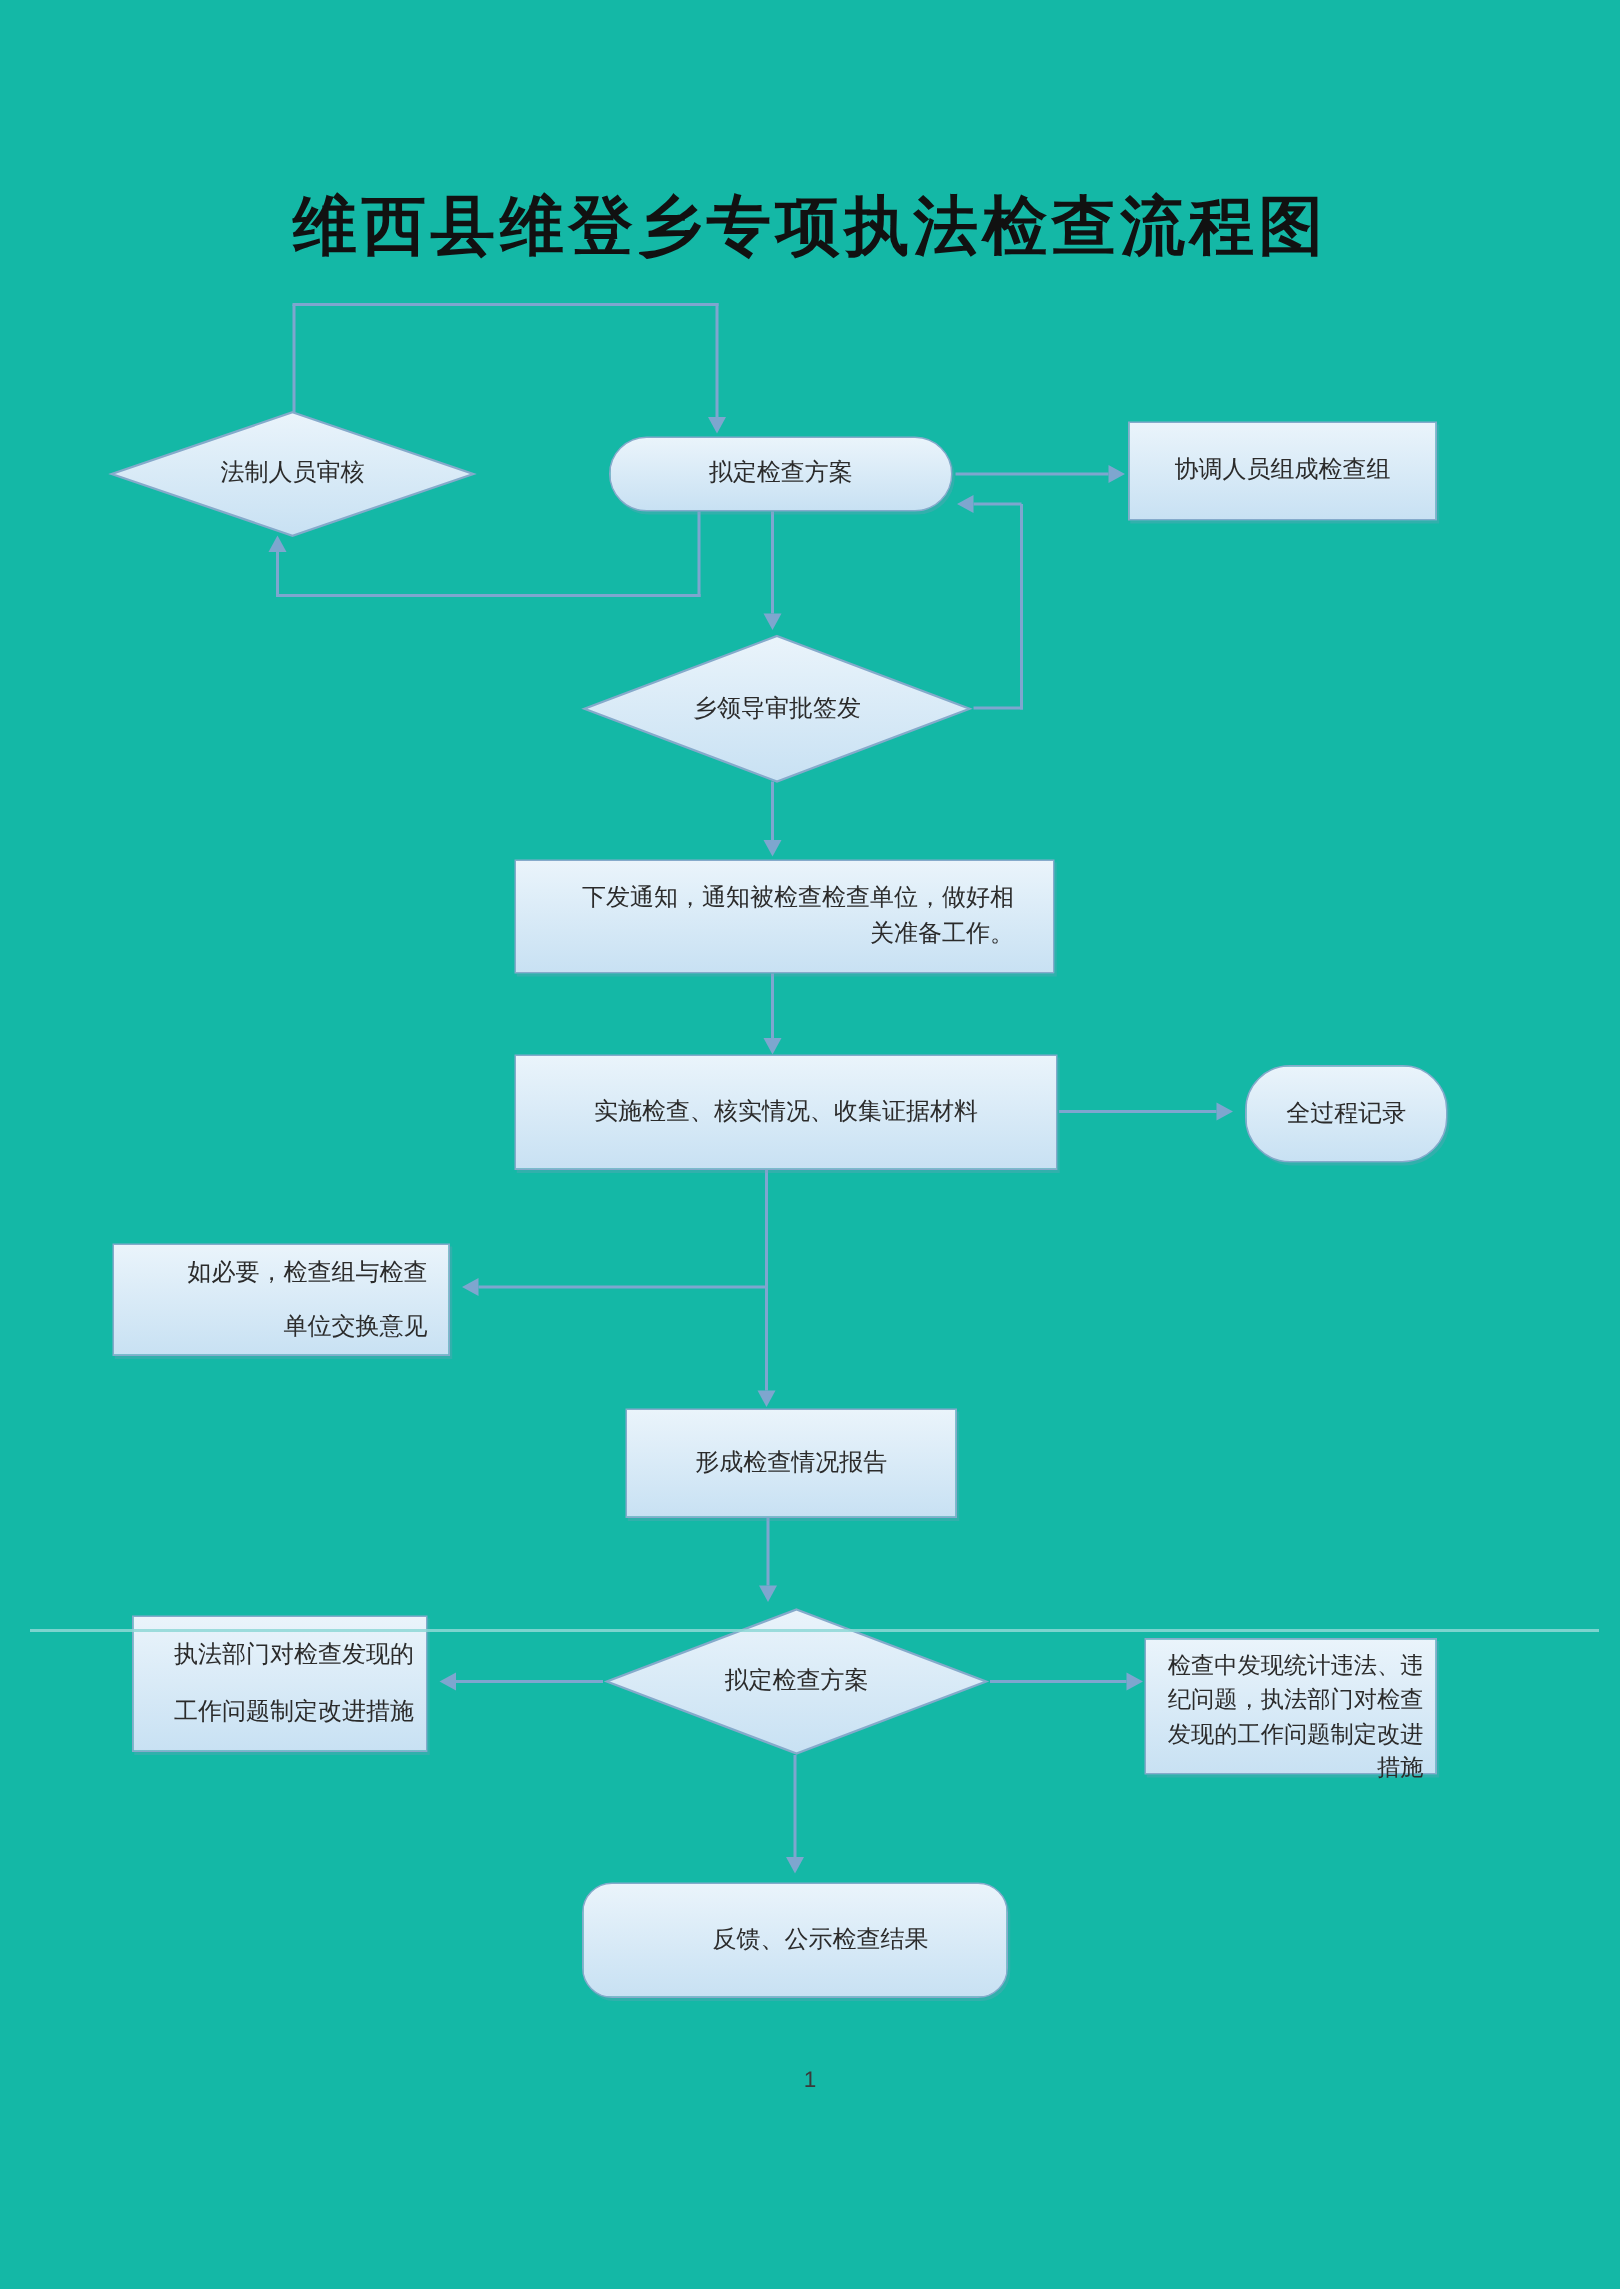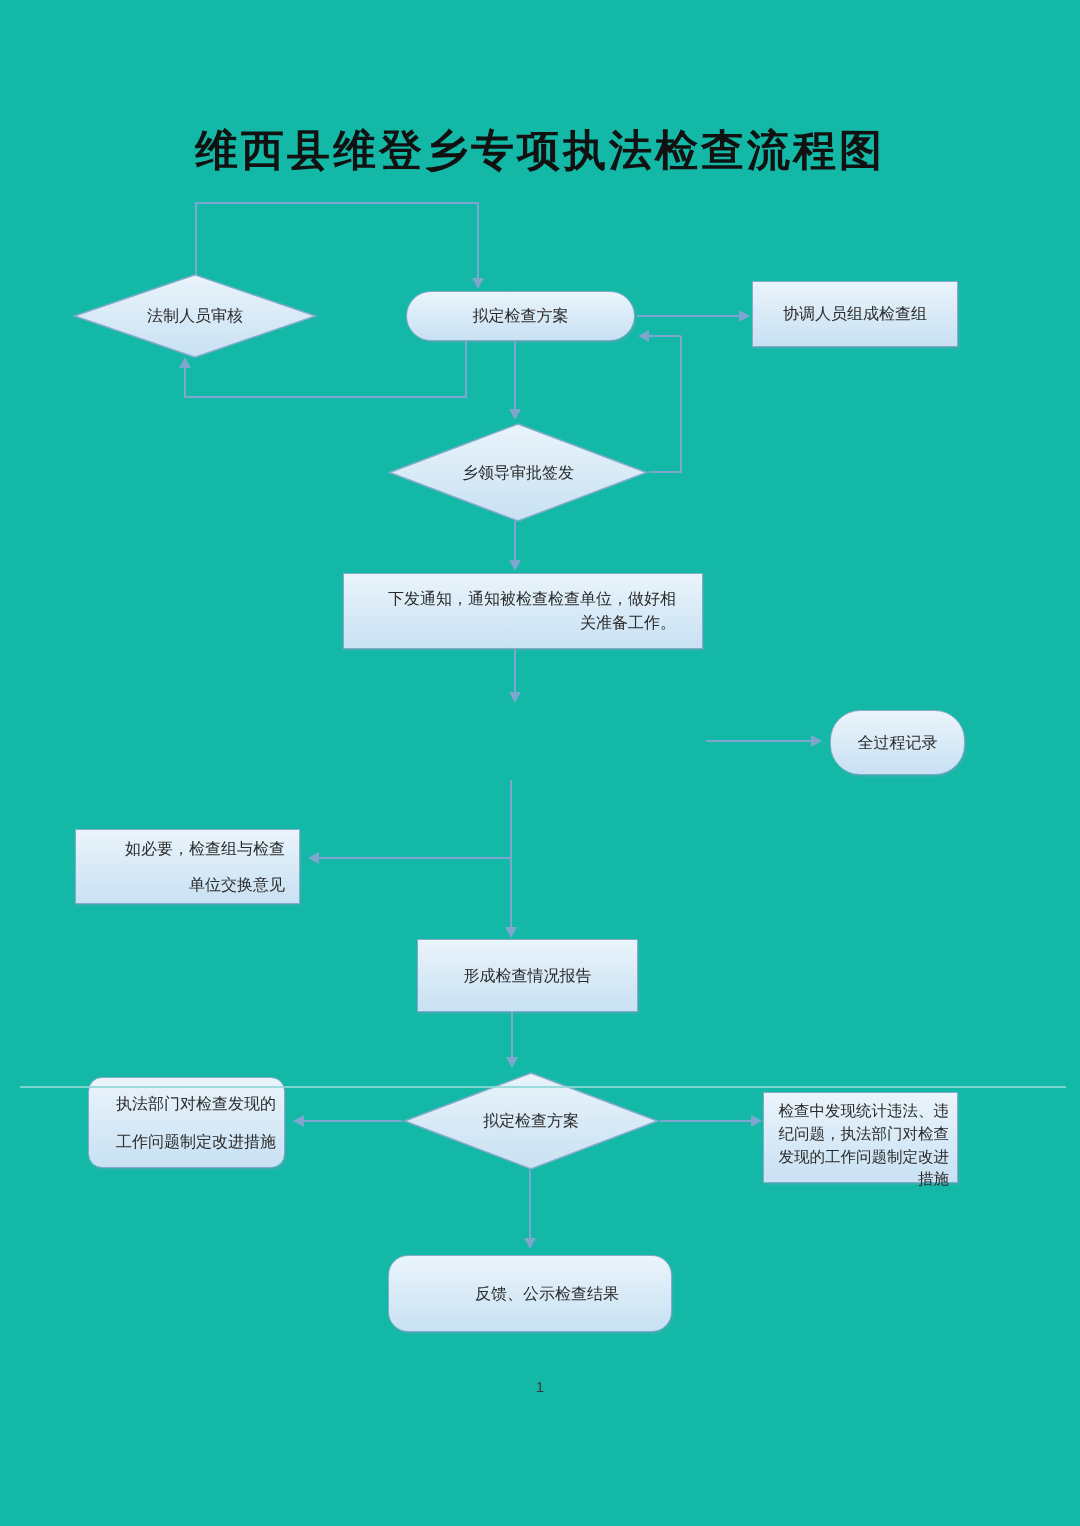--- a/index.html
+++ b/index.html
@@ -150,20 +150,23 @@
         </defs>
       <polygon class="dpoly" points="50,1 99,50 50,99 1,50" fill="url(#g2)" vector-effect="non-scaling-stroke"></polygon>
     </svg>
     <span class="lbl">乡领导审批签发</span>
   </div>
 
   <div class="node rect n-notify" style="left:343px;top:573px;width:360px;height:76px;">
     <span class="lbl lbl-left">下发通知，通知被检查检查单位，做好相关准备工作。</span>
   </div>
 
+  <div class="node rect" style="left:343px;top:703px;width:362px;height:77px;">
+    <span class="lbl">实施检查、核实情况、收集证据材料</span>
+  </div>
 
   <div class="node rect" style="left:830px;top:710px;width:135px;height:65px;border-radius:30px;">
     <span class="lbl">全过程记录</span>
   </div>
 
   <div class="node rect n-exchange" style="left:75px;top:829px;width:225px;height:75px;padding-left:19px;">
     <span class="lbl lbl-left">如必要，检查组与检查单位交换意见</span>
   </div>
 
   <div class="node rect" style="left:417px;top:939px;width:221px;height:73px;">
@@ -176,21 +179,21 @@
           <linearGradient id="g3" x1="0" y1="0" x2="0" y2="1">
         <stop offset="0" class="gs-light"></stop>
             <stop offset="1" class="gs-dark"></stop>
       </linearGradient>
         </defs>
       <polygon class="dpoly" points="50,1 99,50 50,99 1,50" fill="url(#g3)" vector-effect="non-scaling-stroke"></polygon>
     </svg>
     <span class="lbl">拟定检查方案</span>
   </div>
 
-  <div class="node rect n-improve" style="left:88px;top:1077px;width:197px;height:91px;border-radius:14px;">
+  <div class="node rect n-improve" style="left:88px;top:1077px;width:197px;height:91px;">
     <span class="lbl lbl-left">执法部门对检查发现的工作问题制定改进措施</span>
   </div>
 
   <div class="node rect n-filecase" style="left:763px;top:1092px;width:195px;height:91px;">
     <span class="lbl lbl-left">检查中发现统计违法、违纪问题，执法部门对检查发现的工作问题制定改进措施</span>
   </div>
 
   <div class="node rounded" style="left:388px;top:1255px;width:284px;height:77px;">
     <span class="lbl">反馈、公示检查结果</span>
   </div>

